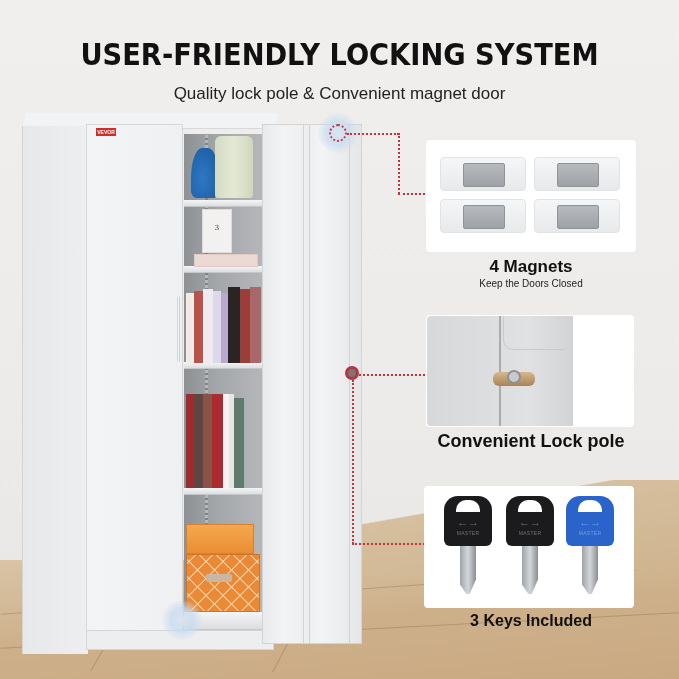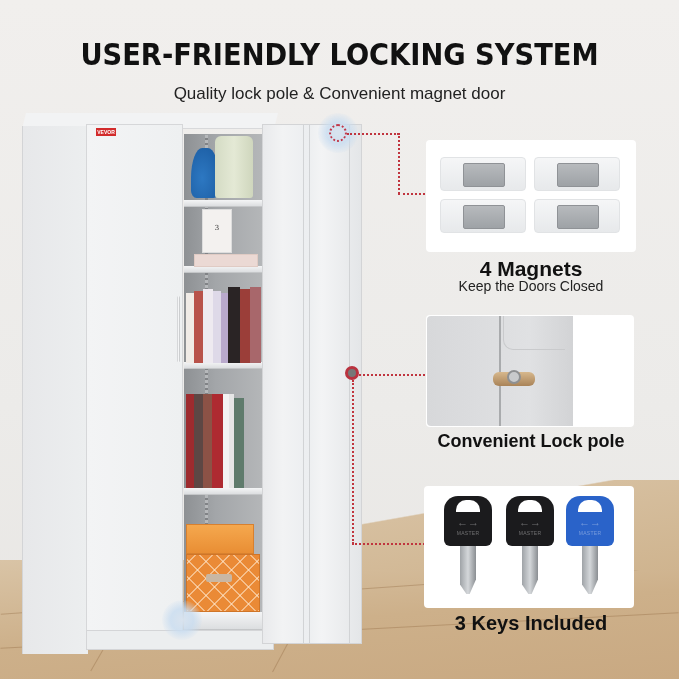--- a/index.html
+++ b/index.html
@@ -185,22 +185,22 @@
     <div class="magnet" style="left:108px;top:17px;">
         <div class="metal"></div>
       </div>
     <div class="magnet" style="left:14px;top:59px;">
         <div class="metal"></div>
       </div>
     <div class="magnet" style="left:108px;top:59px;">
         <div class="metal"></div>
       </div>
   </div>
-  <div class="feature-title" style="left:426px;top:257px;width:210px;font-size:21px;">4 Magnets</div>
-  <div class="feature-sub" style="left:426px;top:278px;width:210px;font-size:14px;">Keep the Doors Closed</div>
+  <div class="feature-title" style="left:426px;top:257px;width:210px;font-size:17px;">4 Magnets</div>
+  <div class="feature-sub" style="left:426px;top:278px;width:210px;font-size:10px;">Keep the Doors Closed</div>
 </div>
 
 <div>
   <div class="panel" style="left:426px;top:315px;width:208px;height:112px;"></div>
   <div class="lock-img">
     <div style="position:absolute;left:72px;top:0;width:2px;height:110px;background:#a9abad;"></div>
     <div style="position:absolute;left:76px;top:0;width:62px;height:34px;border:1px solid #c9cacc;border-top:none;border-right:none;border-radius:0 0 0 10px;"></div>
     <div style="position:absolute;left:66px;top:56px;width:42px;height:14px;background:linear-gradient(180deg,#d7b88d,#a98358);border-radius:6px;"></div>
     <div style="position:absolute;left:80px;top:54px;width:14px;height:14px;border-radius:50%;background:#c8cacc;border:2px solid #8e9092;"></div>
   </div>
@@ -227,14 +227,14 @@
     </div>
     <div class="key" style="left:142px;top:10px;">
       <div class="key-head" style="background:#2a63c9;">
         <div class="key-hole"></div>
         <div class="key-mark">←→</div>
         <div class="key-brand">MASTER</div>
       </div>
       <div class="key-blade"></div>
     </div>
   </div>
-  <div class="feature-title" style="left:420px;top:612px;width:222px;font-size:20px;">3 Keys Included</div>
+  <div class="feature-title" style="left:420px;top:612px;width:222px;font-size:16px;">3 Keys Included</div>
 </div>
 
 </body></html>

